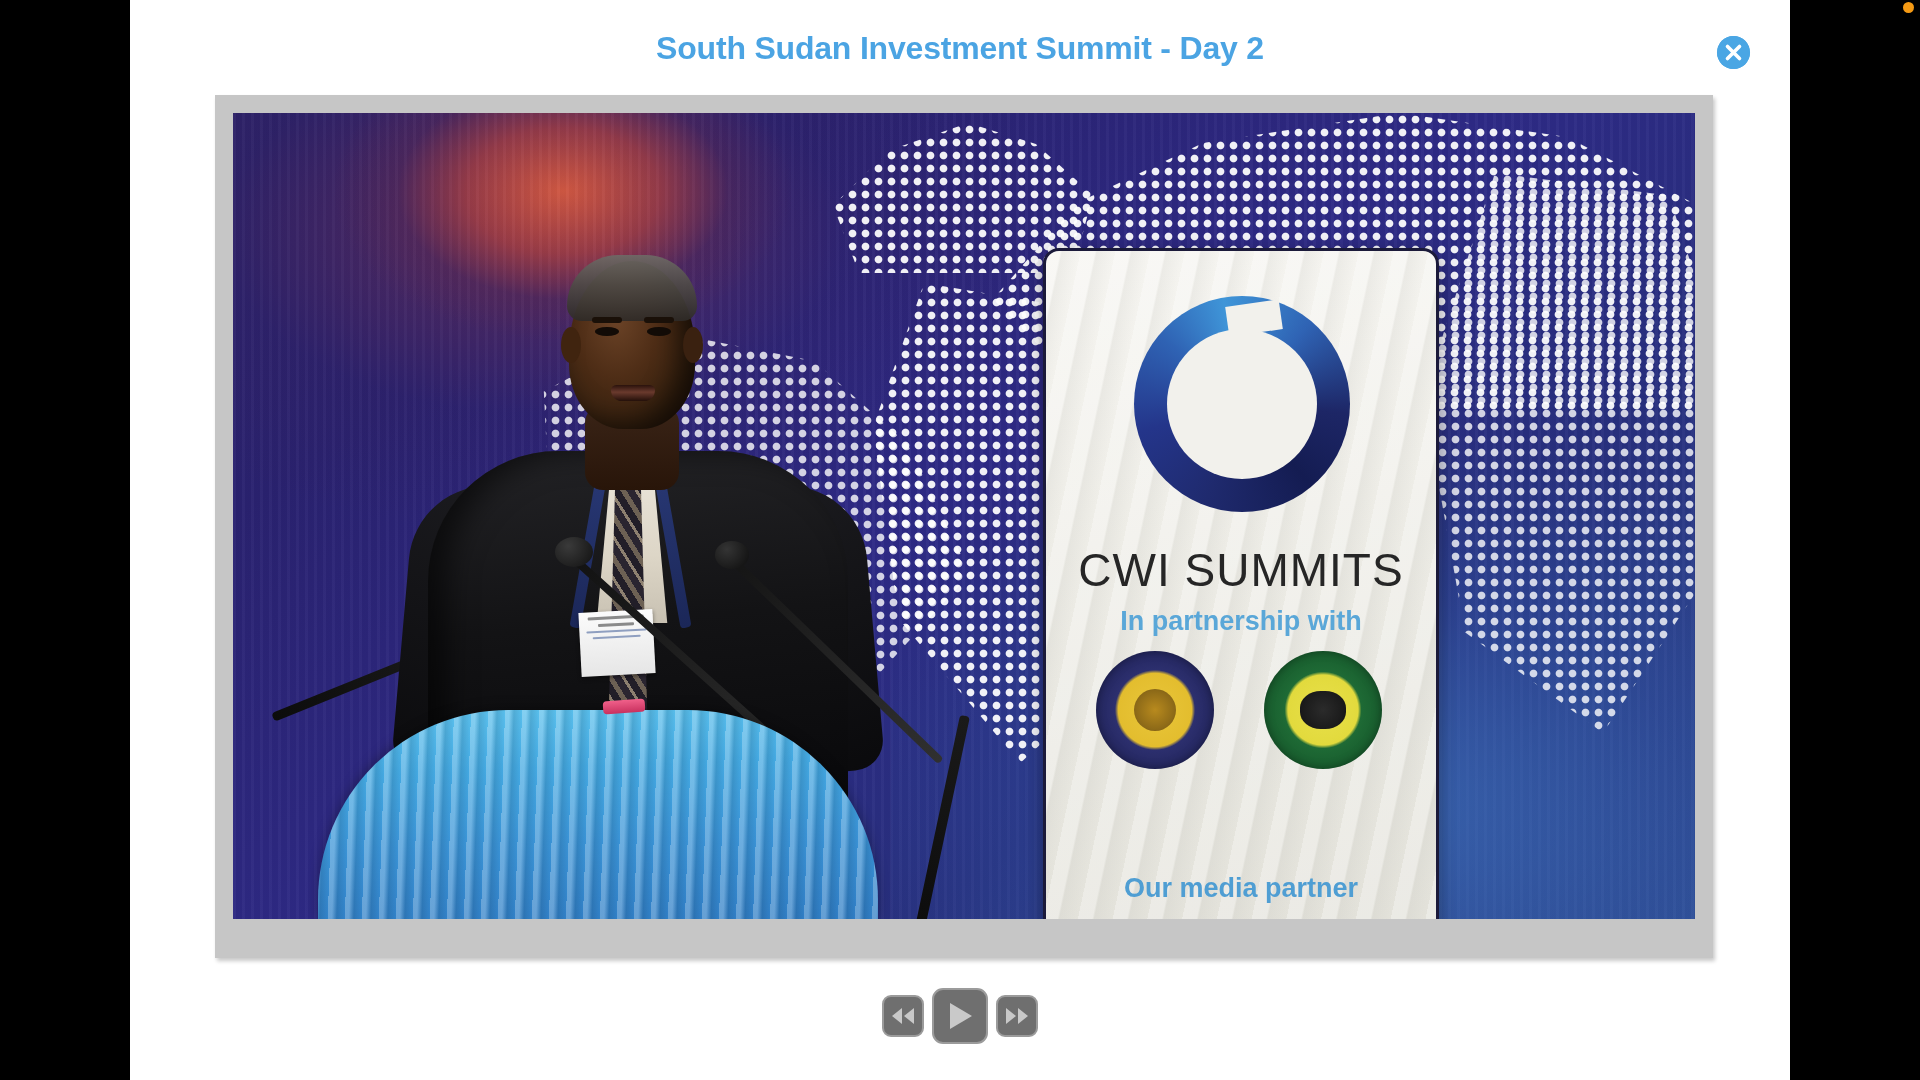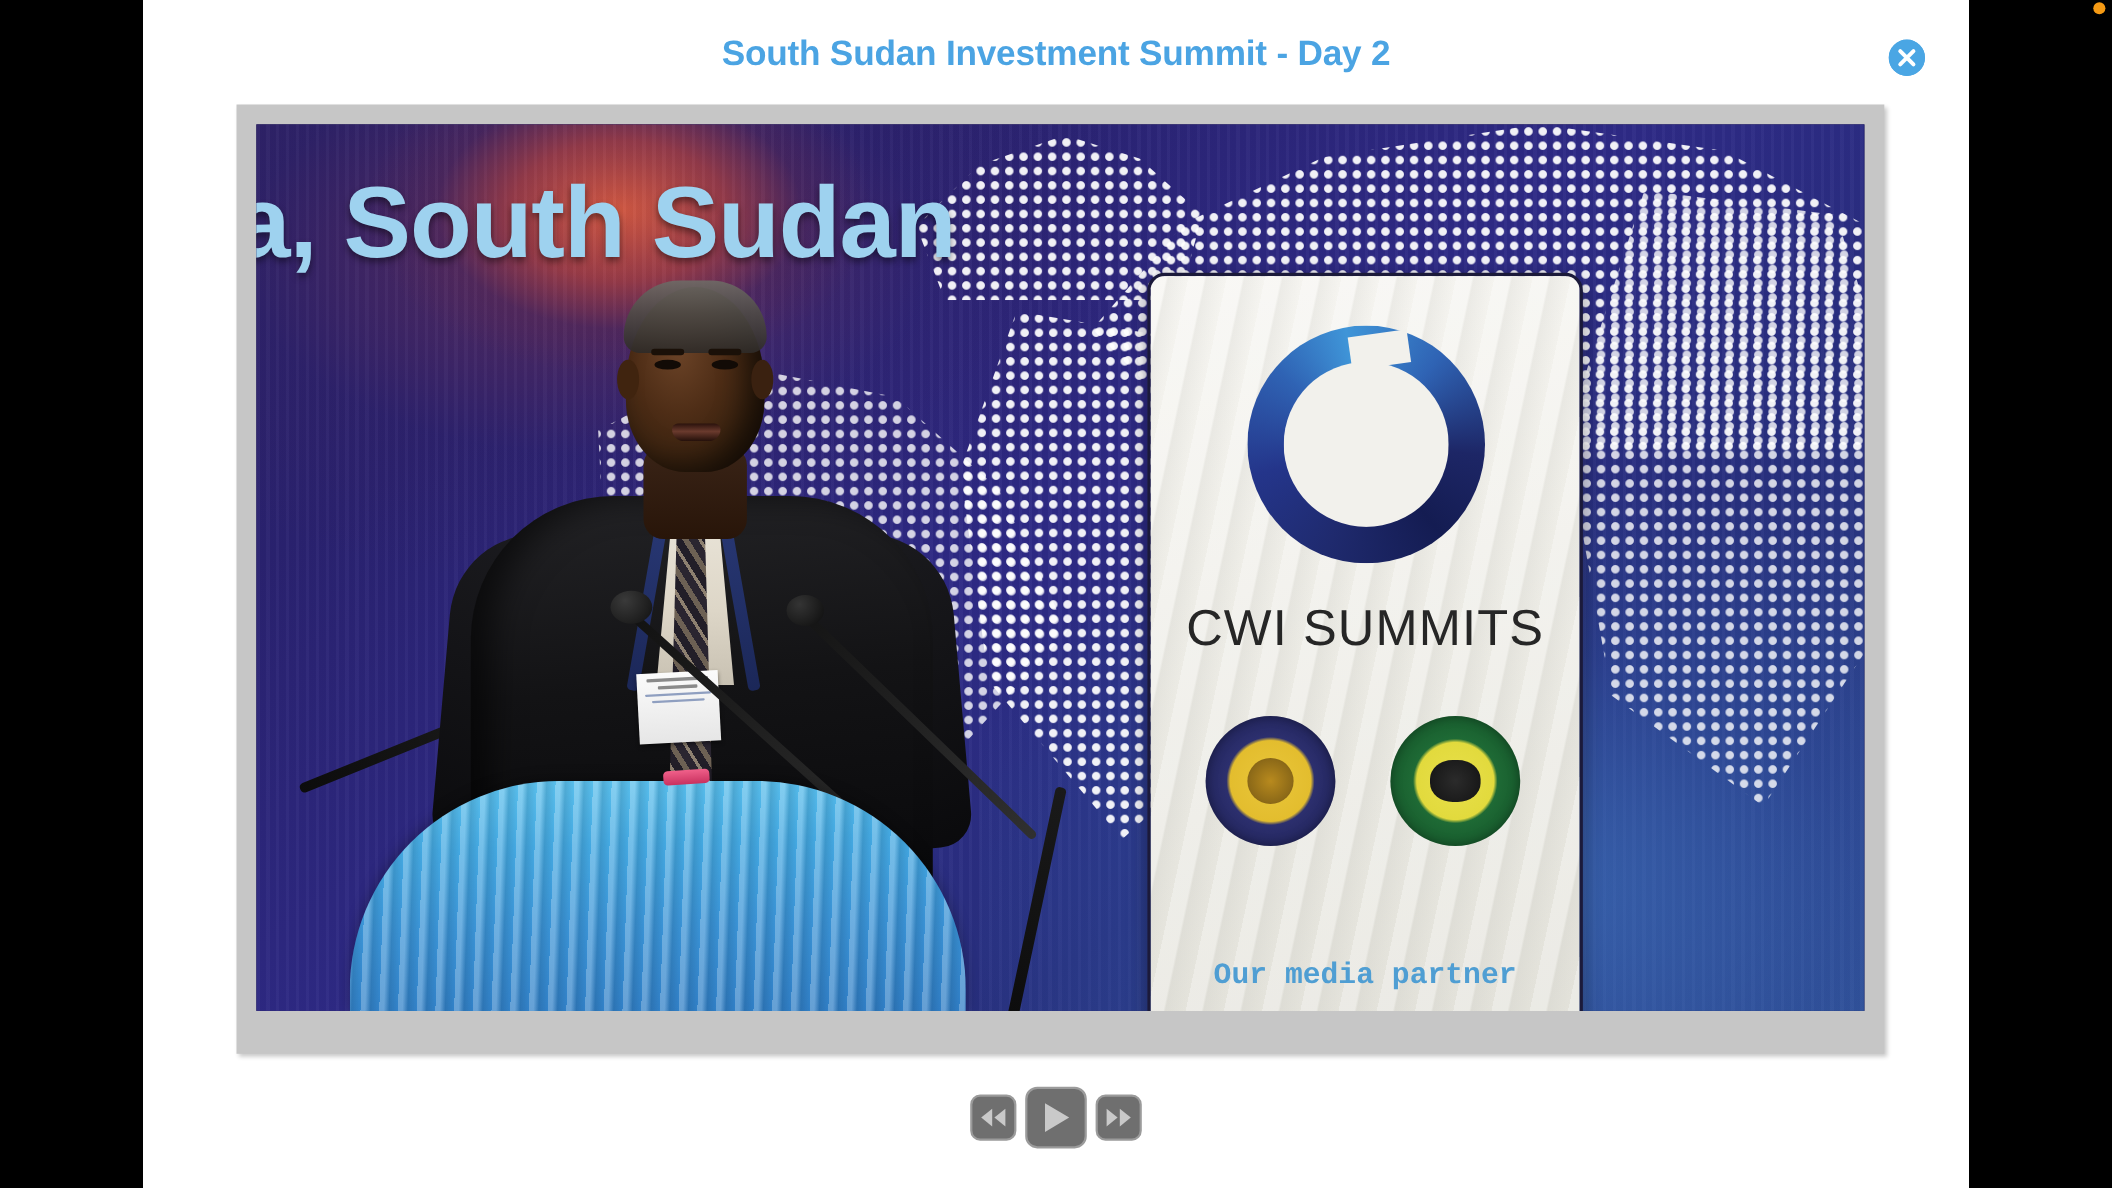--- a/index.html
+++ b/index.html
@@ -210,21 +210,20 @@
     white-space: nowrap;
   }
   .poster-footer {
     position: absolute;
     left: 0; top: 622px; width: 100%;
     text-align: center;
     color: #4f9ed3;
     font-size: 27px;
     font-weight: bold;
     white-space: nowrap;
-    font-family: Liberation Mono, monospace;
   }
   .seal {
     position: absolute;
     top: 400px;
     width: 118px; height: 118px;
     border-radius: 50%;
   }
   .seal-left {
     left: 50px;
     background:
@@ -493,26 +492,26 @@
                     clip-path: polygon(0% 62%,12% 30%,30% 10%,58% 0%,82% 8%,100% 30%,100% 100%,16% 100%);"></div>
         <div class="dots fade-soft" style="left:290px; top:210px; width:520px; height:380px;
                     clip-path: polygon(4% 18%,26% 2%,56% 10%,74% 32%,86% 66%,66% 96%,30% 100%,6% 72%);"></div>
         <div class="dots" style="left:640px; top:170px; width:320px; height:480px;
                     clip-path: polygon(16% 0%,70% 6%,96% 36%,82% 78%,46% 100%,8% 70%,0% 30%);"></div>
         <div class="dots fade-soft" style="left:1190px; top:60px; width:300px; height:560px;
                     clip-path: polygon(24% 0%,82% 4%,100% 34%,92% 74%,60% 100%,14% 82%,0% 40%);"></div>
         <div class="dots" style="left:270px; top:470px; width:330px; height:240px;
                     clip-path: polygon(8% 10%,56% 0%,92% 26%,80% 80%,34% 100%,0% 60%);"></div>
 
-        <div class="banner-text">a, South Sudan</div>
 
         <div class="poster">
           <div class="poster-creases"></div>
           <div class="poster-ring"></div>
           <div class="poster-title">CWI SUMMITS</div>
+          <div class="poster-sub">In partnership with</div>
           <div class="seal seal-left"></div>
           <div class="seal seal-right"></div>
           <div class="poster-footer">Our media partner</div>
         </div>
 
         <div class="mic-boom-c"></div>
         <div class="mic-head-c"></div>
 
         <div class="shoulder-l"></div>
         <div class="shoulder-r"></div>

